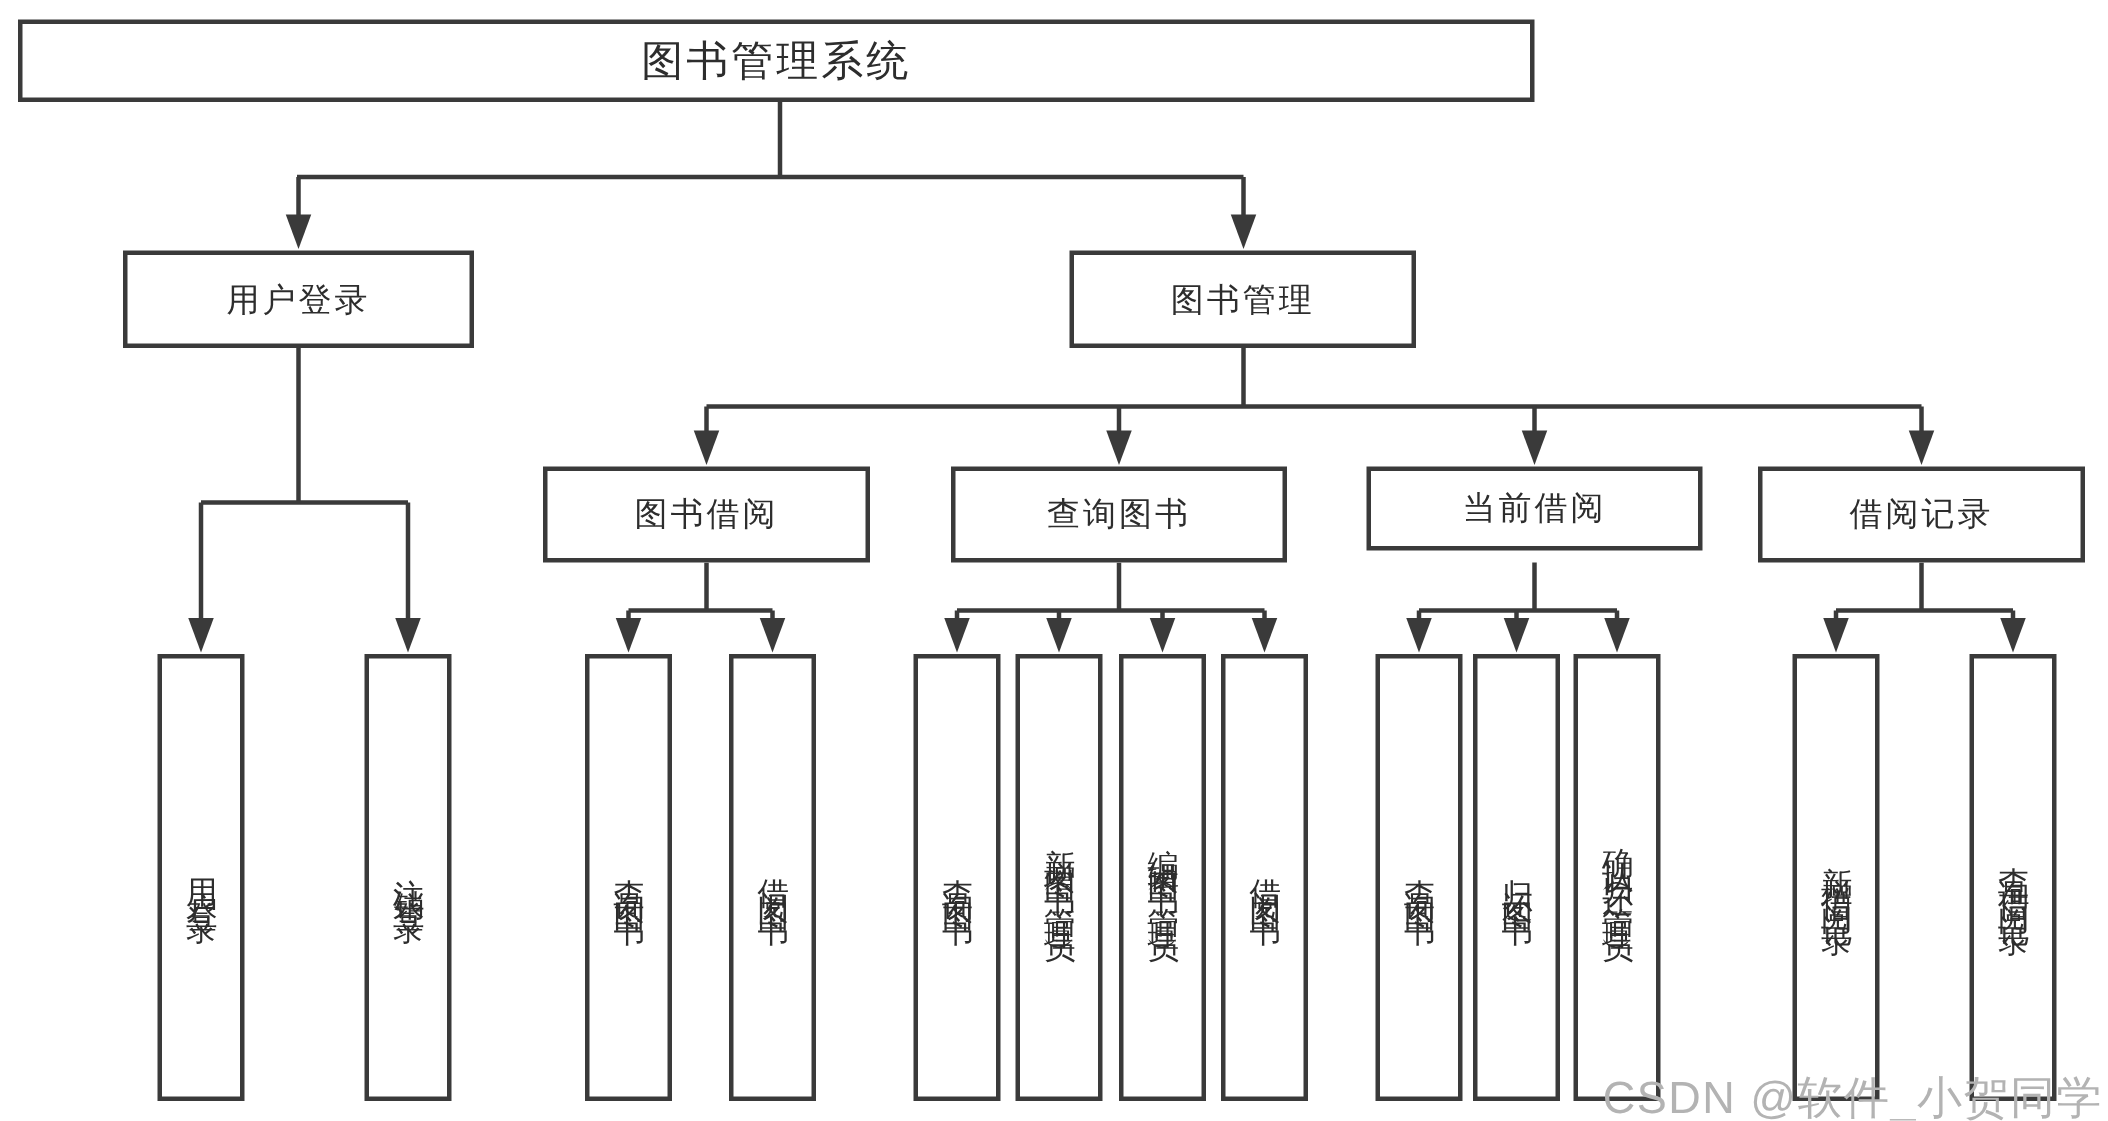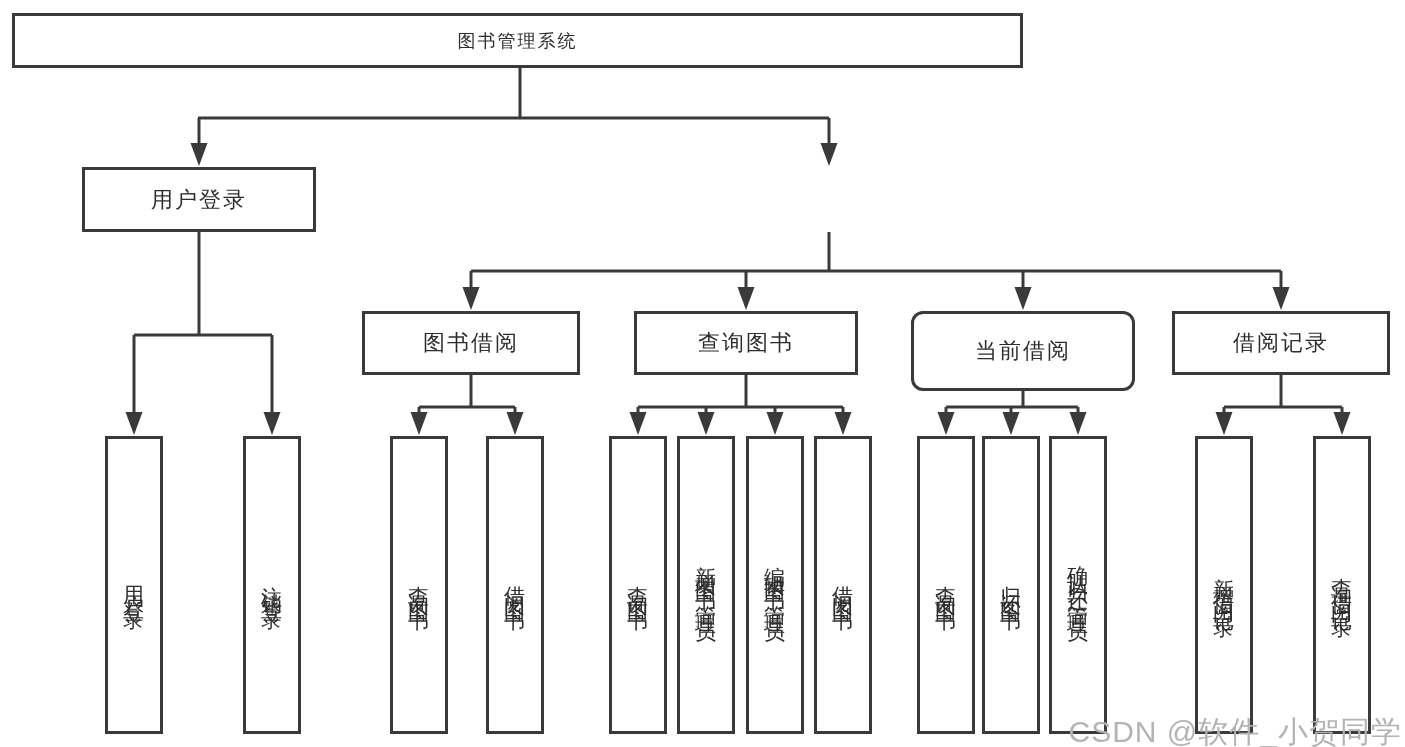--- a/index.html
+++ b/index.html
@@ -31,21 +31,21 @@
     position: absolute;
     z-index: 2;
     background: var(--bg);
     border: 3px solid var(--line);
     color: var(--text);
     display: flex;
     align-items: center;
     justify-content: center;
   }
   .node.h { font-size: 22px; letter-spacing: 2px; }
-  .node.root { font-size: 18px; text-align: right; }
+  .node.root { font-size: 28px; text-align: right; }
   .node.v span {
     writing-mode: vertical-rl;
     text-orientation: mixed;
     font-size: 21px;
     letter-spacing: 8px;
     line-height: 1;
     white-space: nowrap;
   }
   .watermark {
     position: absolute;
@@ -112,24 +112,25 @@
       <polygon points="1069.5,412 1086.5,412 1078,435" fill="currentColor"></polygon>
       <line x1="1224" y1="407" x2="1224" y2="418" stroke="currentColor" stroke-width="3"></line>
       <polygon points="1215.5,412 1232.5,412 1224,435" fill="currentColor"></polygon>
       <line x1="1342" y1="407" x2="1342" y2="418" stroke="currentColor" stroke-width="3"></line>
       <polygon points="1333.5,412 1350.5,412 1342,435" fill="currentColor"></polygon>
     </svg>
 
   <div class="node h root" style="left:12px; top:13px; width:1011px; height:55px;">图书管理系统</div>
 
   <div class="node h" style="left:82px; top:167px; width:234px; height:65px;">用户登录</div>
+  <div class="node h" style="left:713px; top:167px; width:231px; height:65px;">图书管理</div>
 
   <div class="node h" style="left:362px; top:311px; width:218px; height:64px;">图书借阅</div>
   <div class="node h" style="left:634px; top:311px; width:224px; height:64px;">查询图书</div>
-  <div class="node h" style="left:911px; top:311px; width:224px; height:80px;border-radius:12px;">当前借阅</div>
+  <div class="node h" style="left:911px; top:311px; width:224px; height:56px;">当前借阅</div>
   <div class="node h" style="left:1172px; top:311px; width:218px; height:64px;">借阅记录</div>
 
   <div class="node v" style="left:105px; top:436px; width:58px; height:298px;">
     <span>用户登录</span>
   </div>
   <div class="node v" style="left:243px; top:436px; width:58px; height:298px;">
     <span>注销登录</span>
   </div>
 
   <div class="node v" style="left:390px; top:436px; width:58px; height:298px;">

